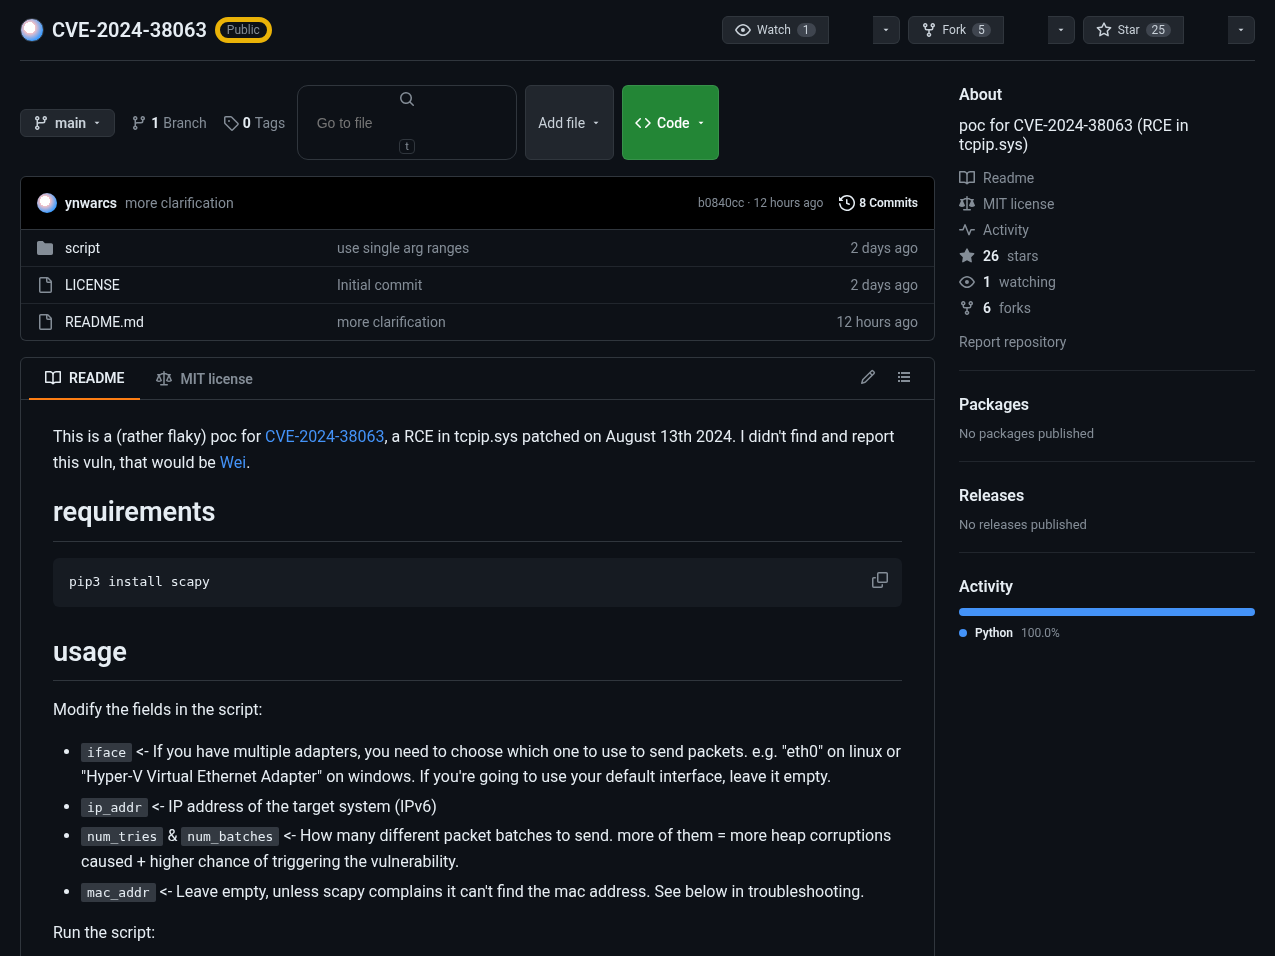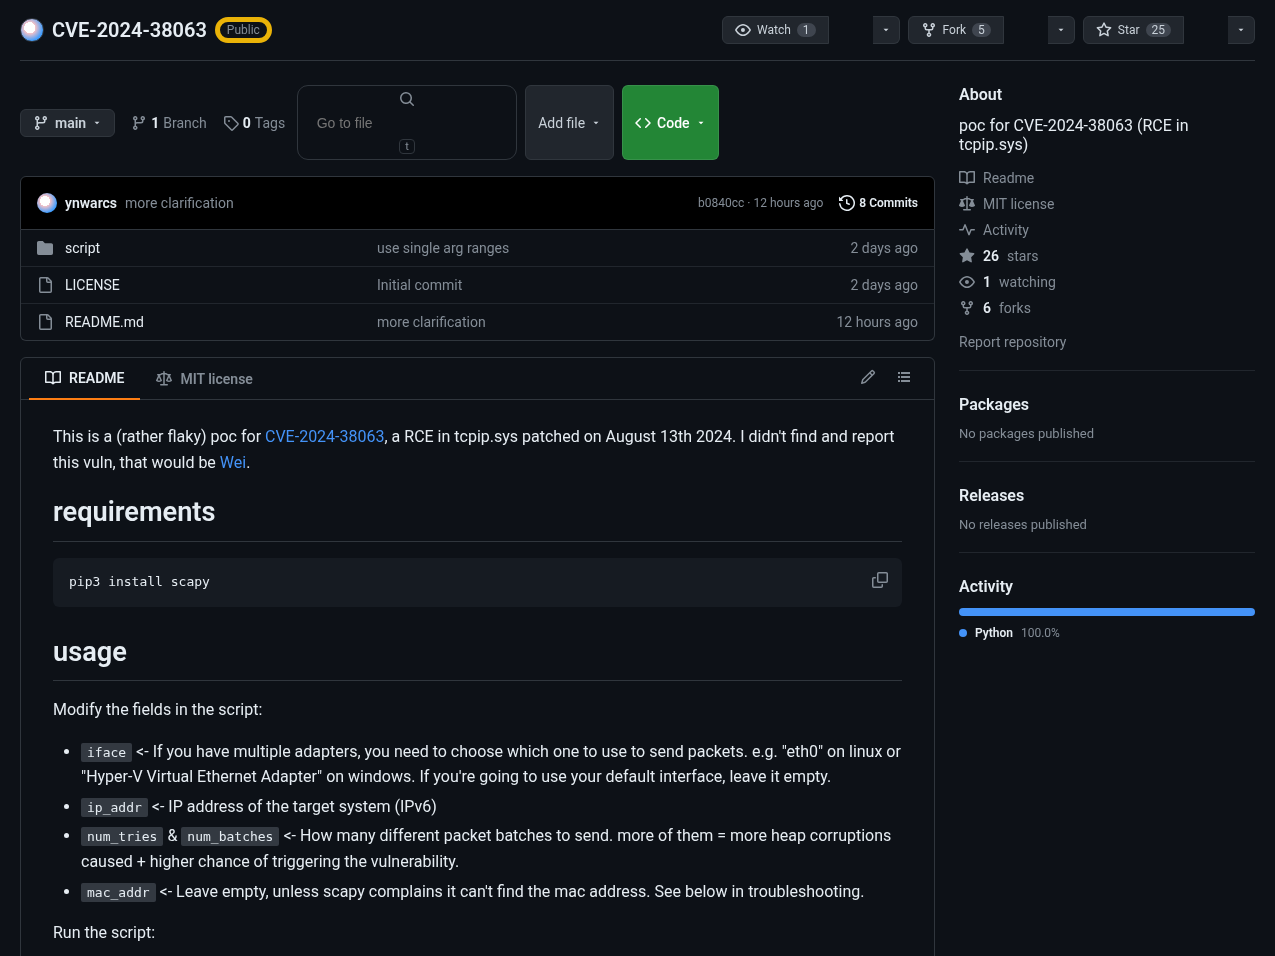--- a/index.html
+++ b/index.html
@@ -131,21 +131,21 @@
     .commits-link { display: flex; align-items: center; gap: 4px; color: #e6edf3; font-weight: 600; }
 
     .file-list { border: 1px solid #30363d; border-top: none; border-radius: 0 0 6px 6px; }
     .file-row { 
       display: flex; 
       align-items: center; 
       padding: 10px 16px; 
       border-top: 1px solid #21262d;
     }
     .file-row:first-child { border-top: none; }
-    .file-name { display: flex; align-items: center; gap: 12px; width: 340px; }
+    .file-name { display: flex; align-items: center; gap: 12px; width: 300px; }
     .file-name .icon { color: #848d97; }
     .file-commit { flex: 1; color: #848d97; }
     .file-time { color: #848d97; text-align: right; }
 
     .readme-box { border: 1px solid #30363d; border-radius: 6px; margin-top: 16px; }
     .readme-tabs { display: flex; border-bottom: 1px solid #30363d; padding: 0 8px; align-items: center; }
     .readme-tab { 
       padding: 12px 16px; 
       display: flex; 
       align-items: center; 

